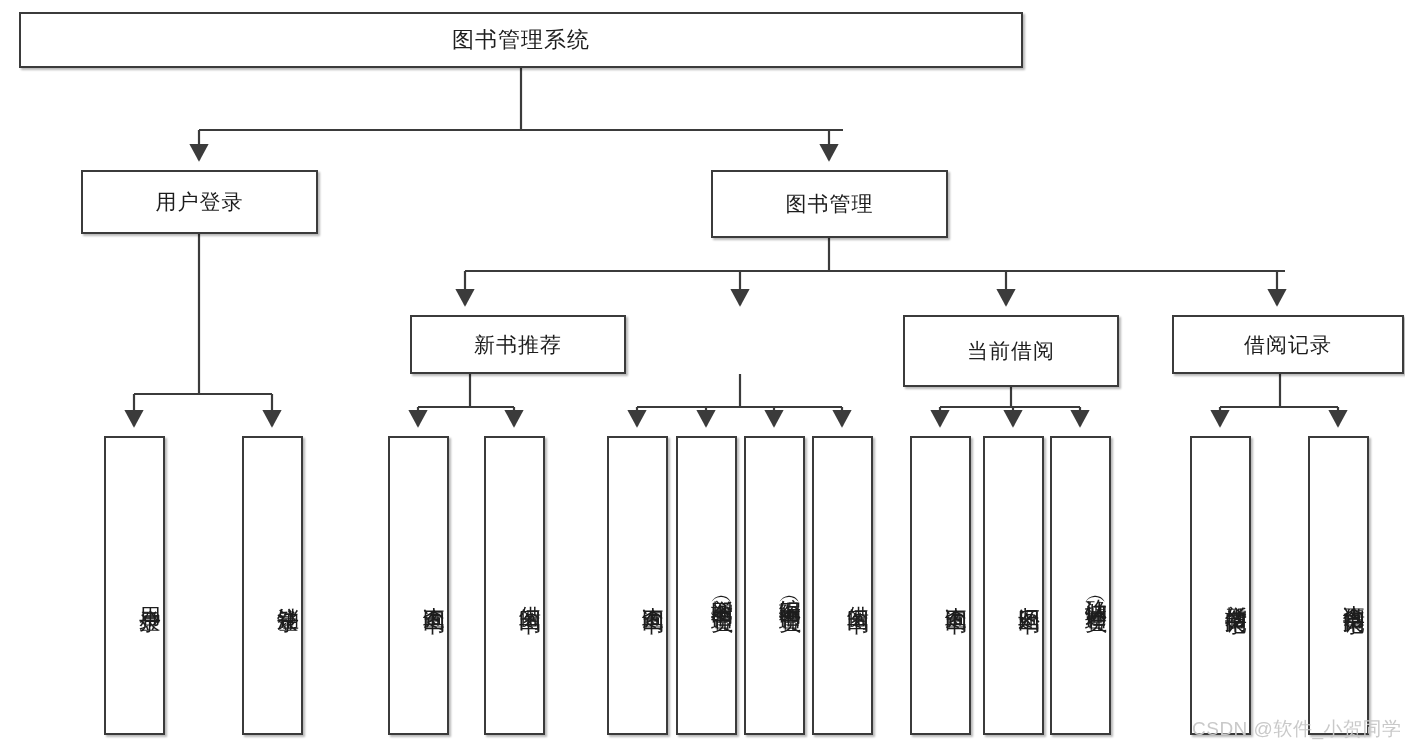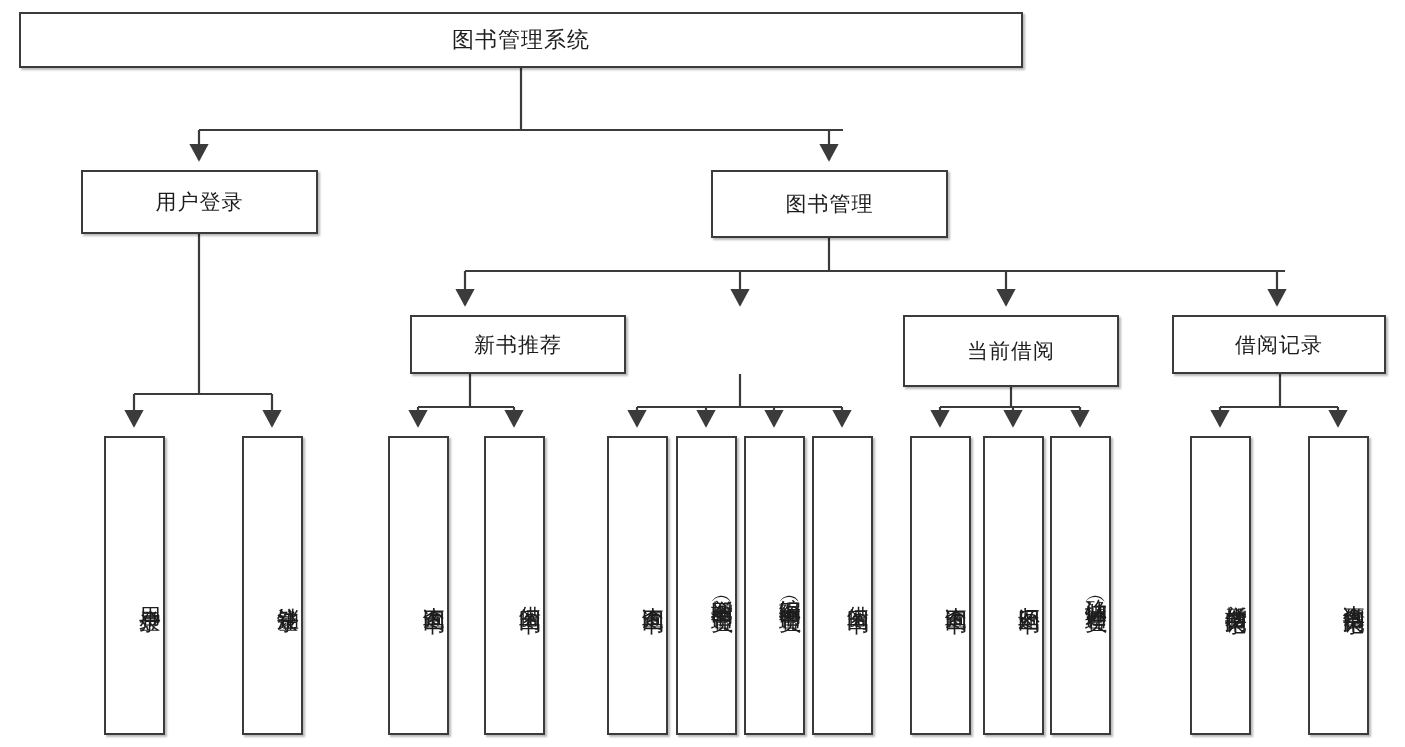--- a/index.html
+++ b/index.html
@@ -122,30 +122,31 @@
     </g>
   </svg>
 
   <div class="node h root" style="left: 19px; top: 12px; width: 1004px; height: 56px;">图书管理系统</div>
 
   <div class="node h" style="left: 81px; top: 170px; width: 237px; height: 64px;">用户登录</div>
   <div class="node h" style="left: 711px; top: 170px; width: 237px; height: 68px;">图书管理</div>
 
   <div class="node h" style="left: 362px; top: 315px; width: 216px; height: 59px; margin-left: 48px;">新书推荐</div>
   <div class="node h" style="left: 903px; top: 315px; width: 216px; height: 72px;">当前借阅</div>
-  <div class="node h" style="left: 1172px; top: 315px; width: 214px; height: 59px;">借阅记录</div>
+  <div class="node h" style="left: 1172px; top: 315px; width: 232px; height: 59px;">借阅记录</div>
 
   <div class="node v" style="left: 104px; top: 436px; width: 61px; height: 299px;">用户登录</div>
   <div class="node v" style="left: 242px; top: 436px; width: 61px; height: 299px;">注销登录</div>
   <div class="node v" style="left: 388px; top: 436px; width: 61px; height: 299px;">查询图书</div>
   <div class="node v" style="left: 484px; top: 436px; width: 61px; height: 299px;">借阅图书</div>
   <div class="node v" style="left: 607px; top: 436px; width: 61px; height: 299px;">查询图书</div>
   <div class="node v tall" style="left: 676px; top: 436px; width: 61px; height: 299px;">新增图书（管理员）</div>
   <div class="node v tall" style="left: 744px; top: 436px; width: 61px; height: 299px;">编辑图书（管理员）</div>
   <div class="node v" style="left: 812px; top: 436px; width: 61px; height: 299px;">借阅图书</div>
   <div class="node v" style="left: 910px; top: 436px; width: 61px; height: 299px;">查询图书</div>
   <div class="node v" style="left: 983px; top: 436px; width: 61px; height: 299px;">归还图书</div>
   <div class="node v tall" style="left: 1050px; top: 436px; width: 61px; height: 299px;">确认归还（管理员）</div>
   <div class="node v" style="left: 1190px; top: 436px; width: 61px; height: 299px;">新增借阅记录</div>
   <div class="node v" style="left: 1308px; top: 436px; width: 61px; height: 299px;">查询借阅记录</div>
 
+  <div class="watermark" style="left: 1192px; top: 716px;">CSDN @软件_小贺同学</div>
 
 </div>
 
 </body></html>

